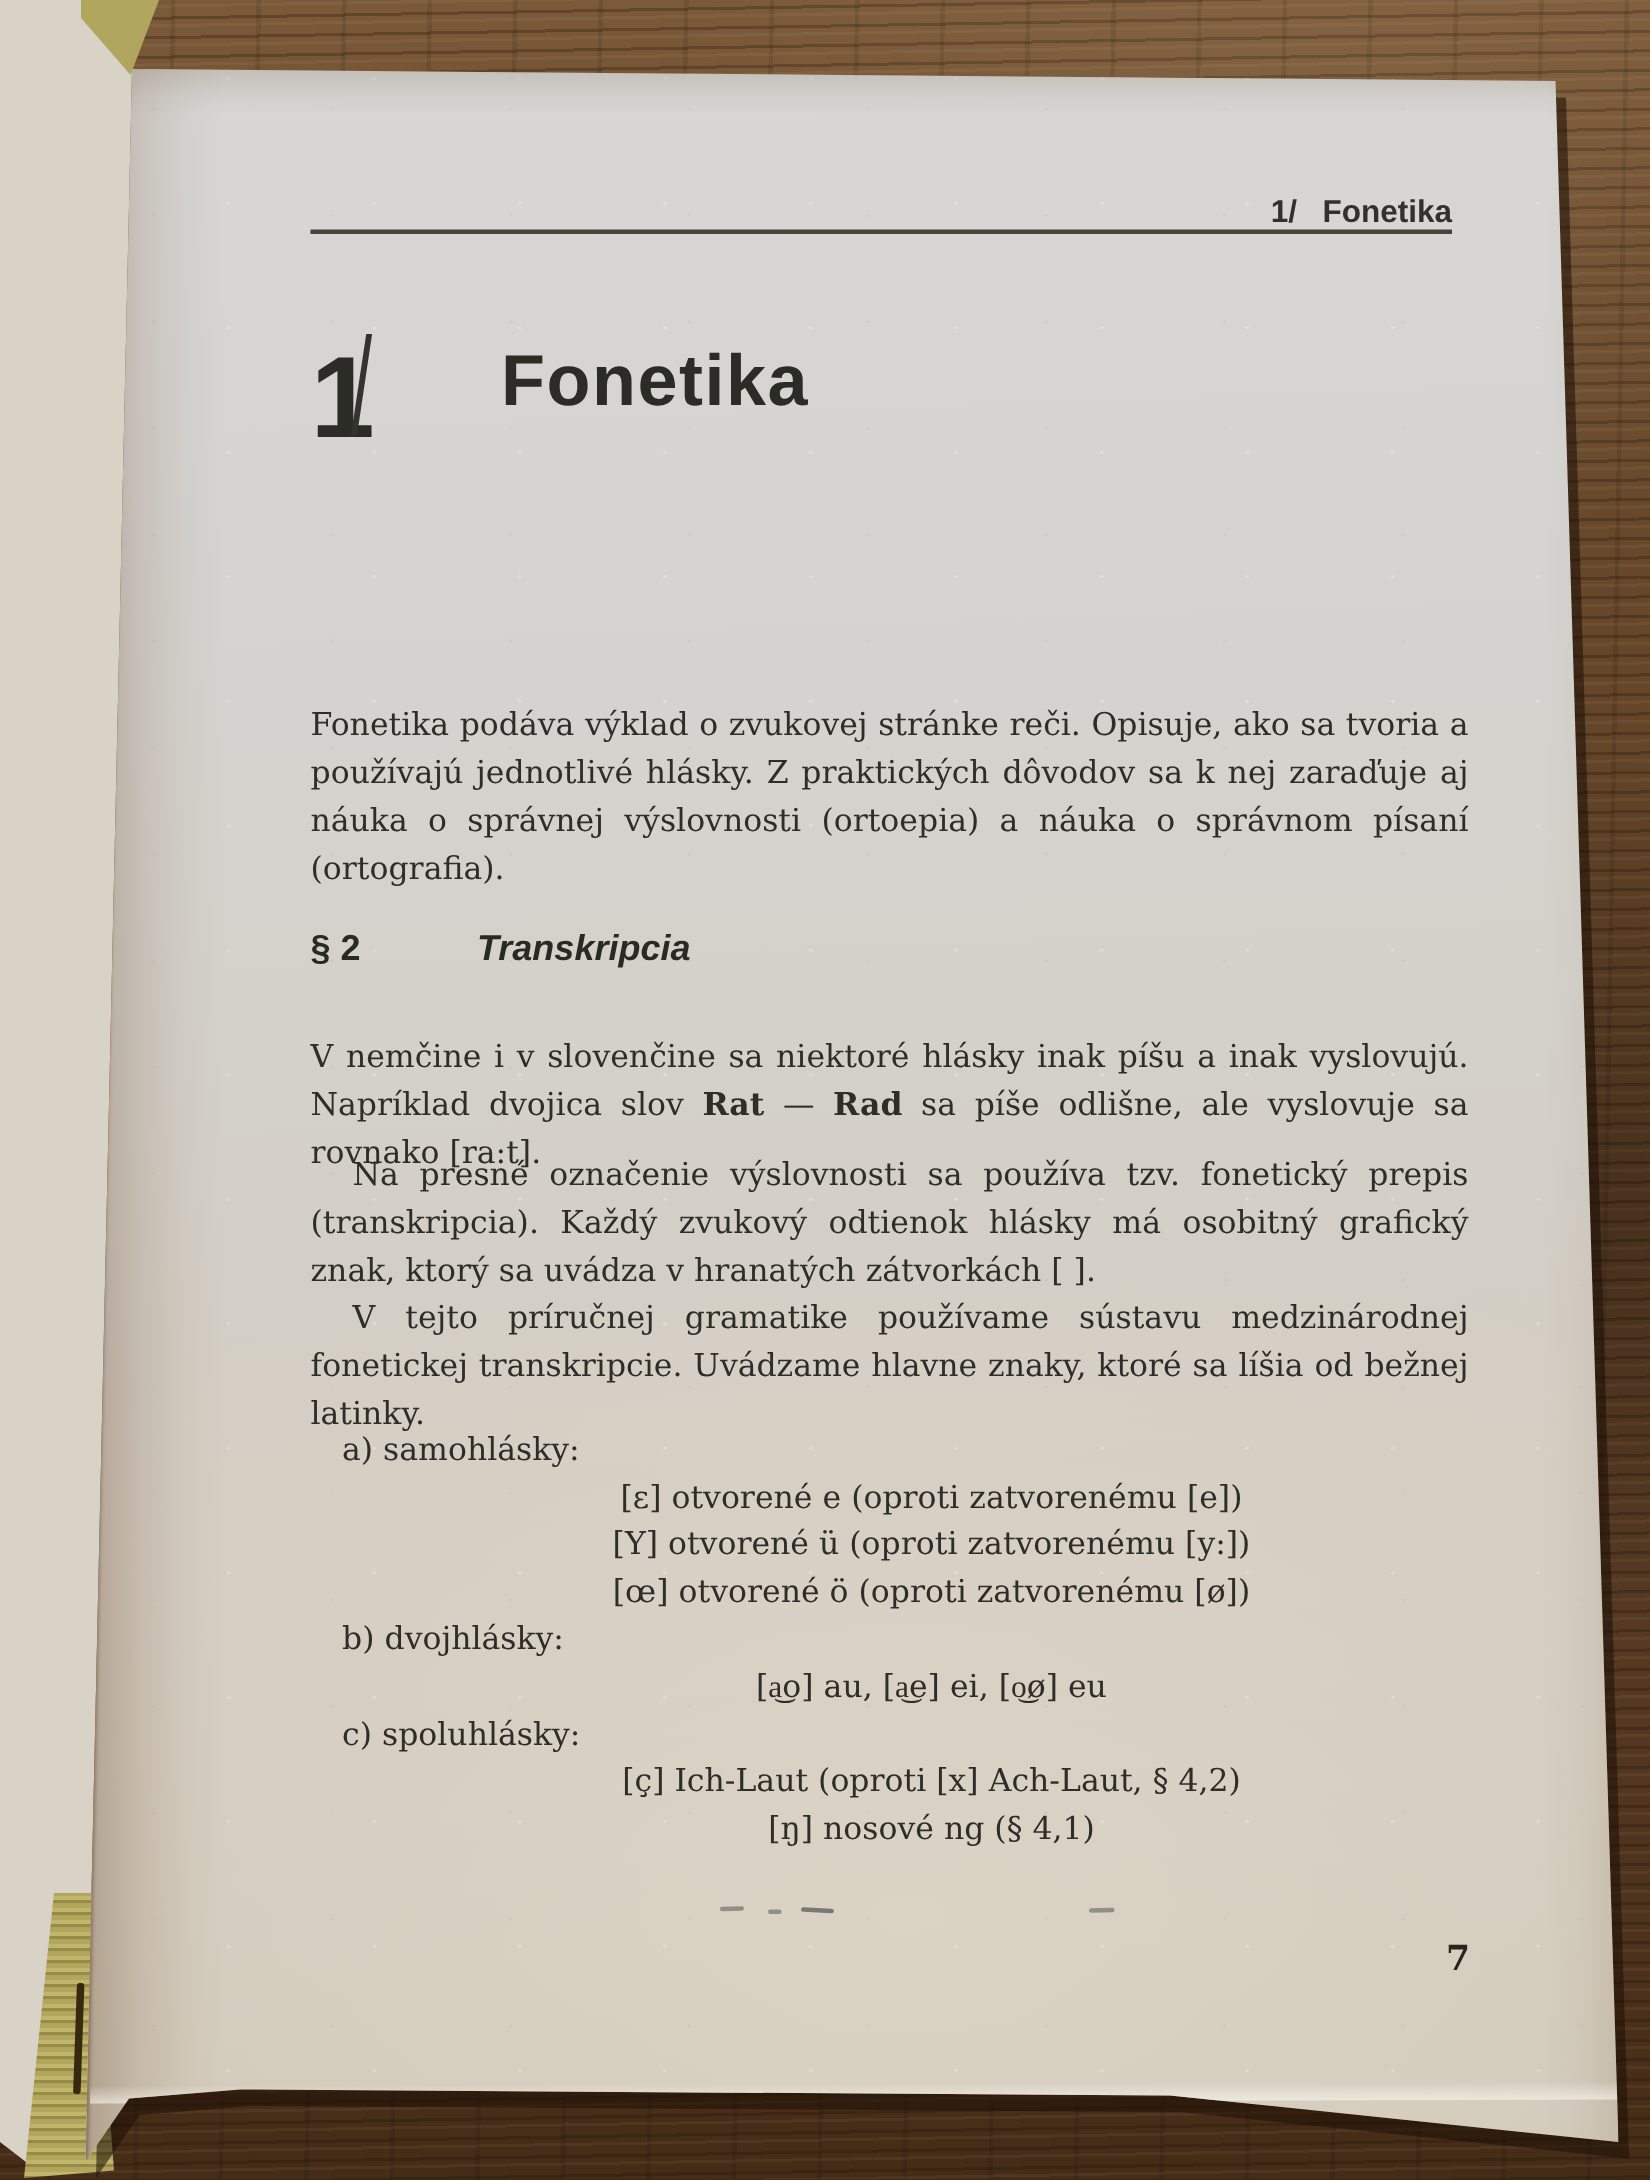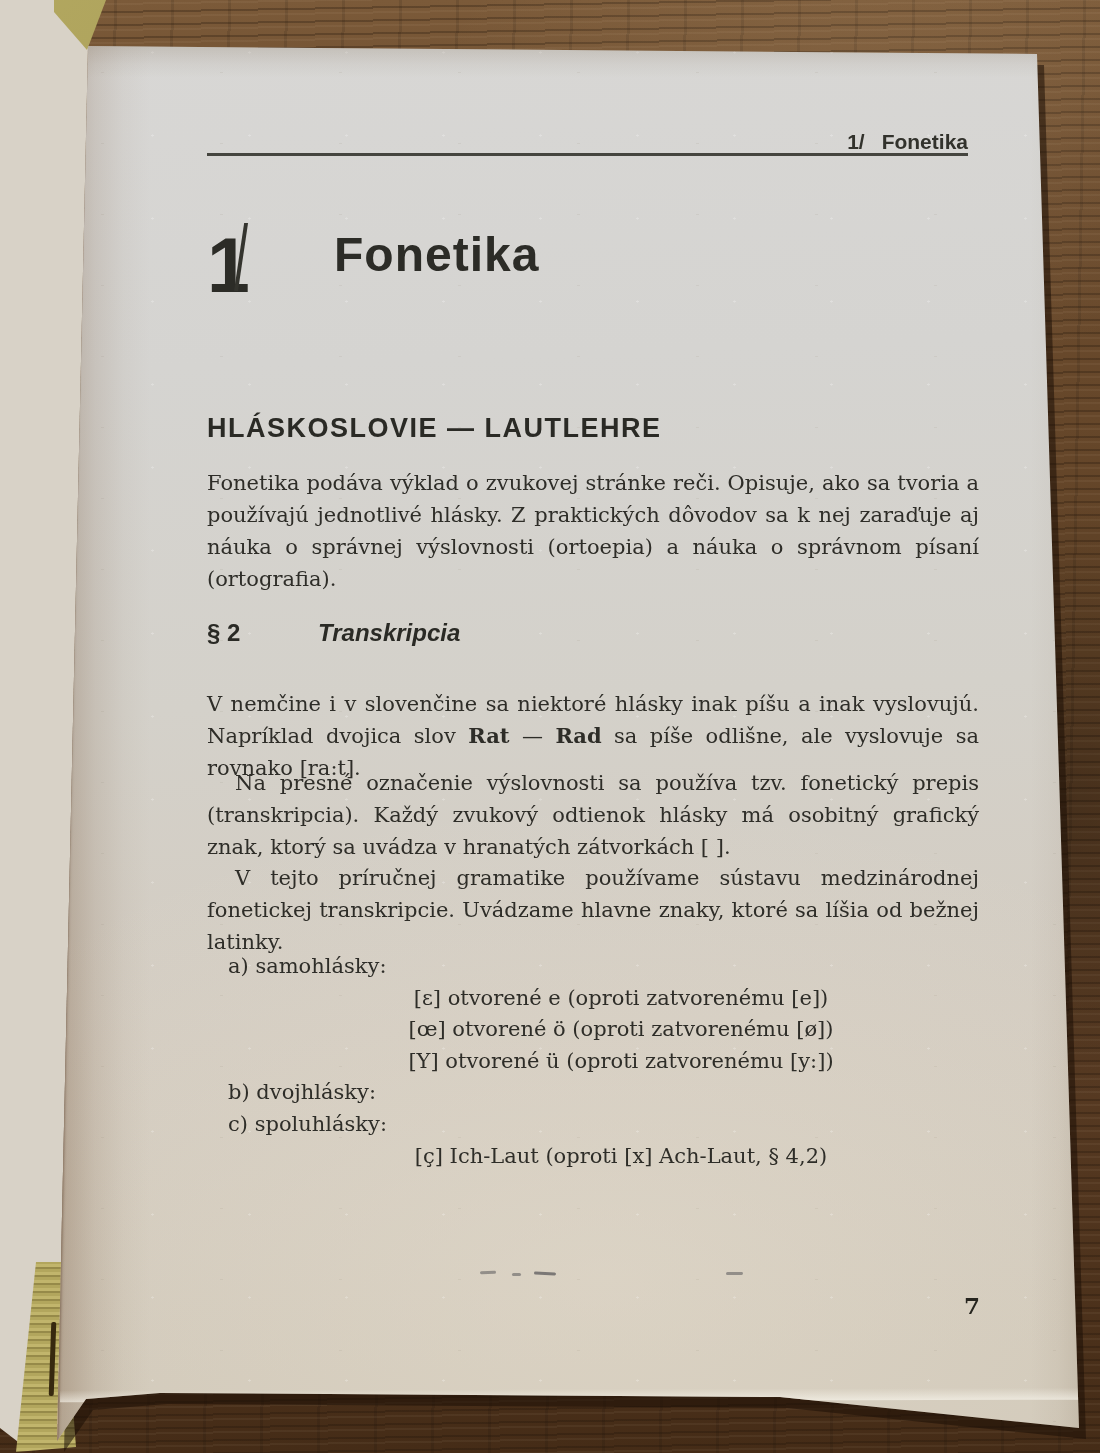--- a/index.html
+++ b/index.html
@@ -134,45 +134,46 @@
 
       <div class="running-header">
         <span class="rh-num">1/</span><span class="rh-title">Fonetika</span>
       </div>
       <div class="header-rule"></div>
 
       <span class="chapter-num">1</span>
       <span class="chapter-slash">/</span>
       <span class="chapter-title">Fonetika</span>
 
-      <h2 class="section-heading">HLÁSKOSLOVIE — LAUTLEHRE</h2>
 
       <p class="body para1">Fonetika podáva výklad o zvukovej stránke reči. Opisuje, ako sa tvoria a používajú jednotlivé hlásky. Z praktických dôvodov sa k nej zaraďuje aj náuka o správnej výslovnosti (ortoepia) a náuka o správnom písaní (ortografia).</p>
 
       <div class="sec2">
         <span class="sec2-num">§ 2</span>
         <span class="sec2-title">Transkripcia</span>
       </div>
 
       <p class="body para2"><span>V nemčine i v slovenčine sa niektoré hlásky inak píšu a inak vyslovujú. Napríklad dvojica slov </span><span class="b">Rat</span><span> — </span><span class="b">Rad</span><span> sa píše odlišne, ale vyslovuje sa rovnako [ra:t].</span></p>
 
       <p class="body para3 indent">Na presné označenie výslovnosti sa používa tzv. fonetický prepis (transkripcia). Každý zvukový odtienok hlásky má osobitný grafický znak, ktorý sa uvádza v hranatých zátvorkách [ ].</p>
 
       <p class="body para4 indent">V tejto príručnej gramatike používame sústavu medzinárodnej fonetickej transkripcie. Uvádzame hlavne znaky, ktoré sa líšia od bežnej latinky.</p>
 
       <div class="symbol-list">
         <div class="group-line"><span>a)</span> <span>samohlásky:</span></div>
         <div class="item-line">[ɛ] otvorené e (oproti zatvorenému [e])</div>
+        <div class="item-line">[Y] otvorené ü (oproti zatvorenému [y:])</div>
         <div class="item-line">[œ] otvorené ö (oproti zatvorenému [ø])</div>
-        <div class="item-line">[Y] otvorené ü (oproti zatvorenému [y:])</div>
 
         <div class="group-line"><span>b)</span> <span>dvojhlásky:</span></div>
+        <div class="item-line">[a͜o] au, [a͜e] ei, [o͜ø] eu</div>
 
         <div class="group-line"><span>c)</span> <span>spoluhlásky:</span></div>
         <div class="item-line">[ç] Ich-Laut (oproti [x] Ach-Laut, § 4,2)</div>
+        <div class="item-line">[ŋ] nosové ng (§ 4,1)</div>
       </div>
 
       <div class="pencil-mark pm1"></div>
       <div class="pencil-mark pm2"></div>
       <div class="pencil-mark pm3"></div>
       <div class="pencil-mark pm4"></div>
 
       <div class="page-number">7</div>
     </div>
   </div>

